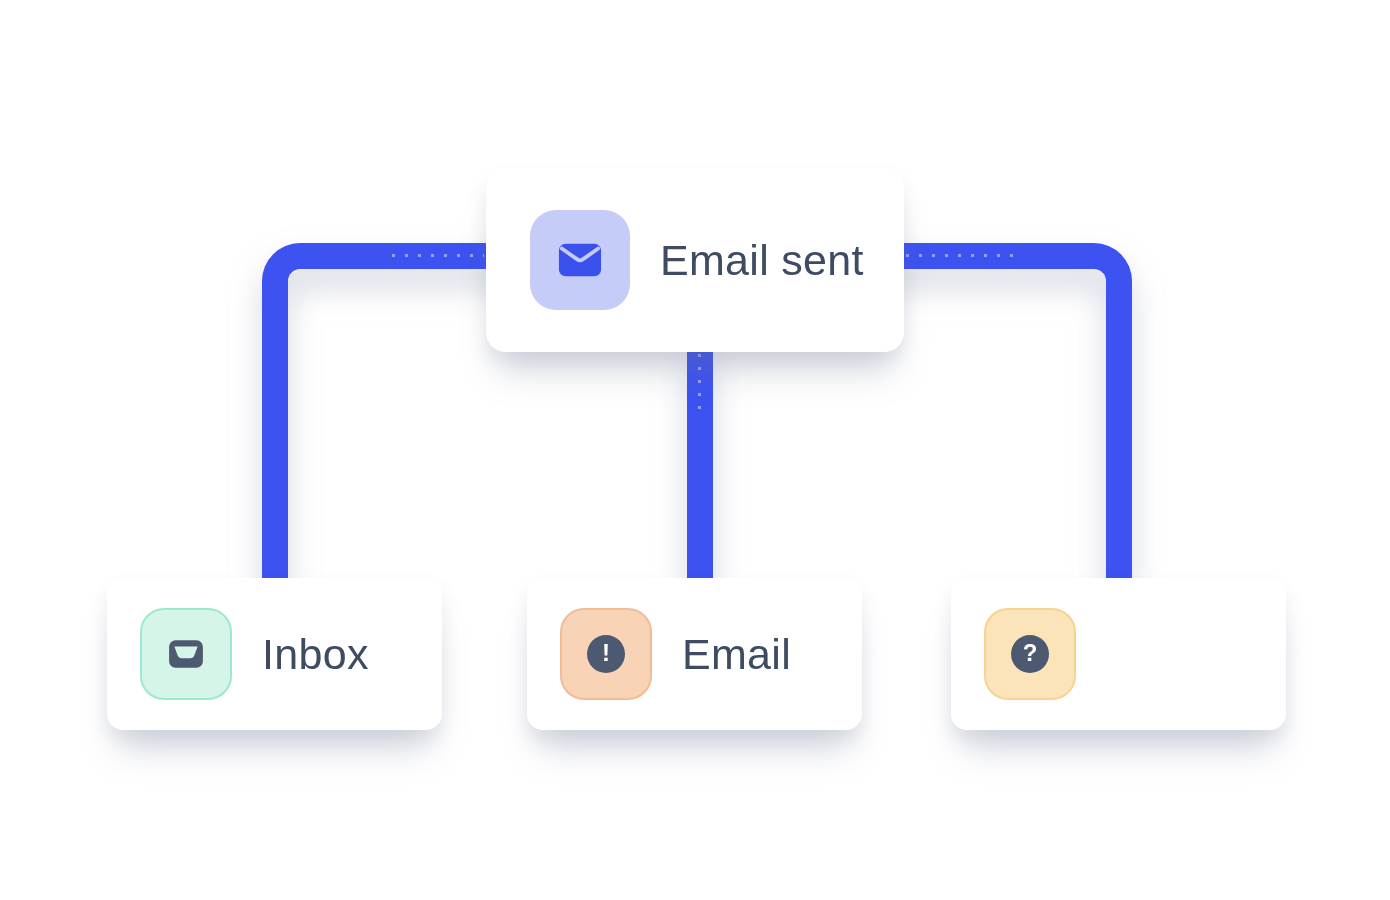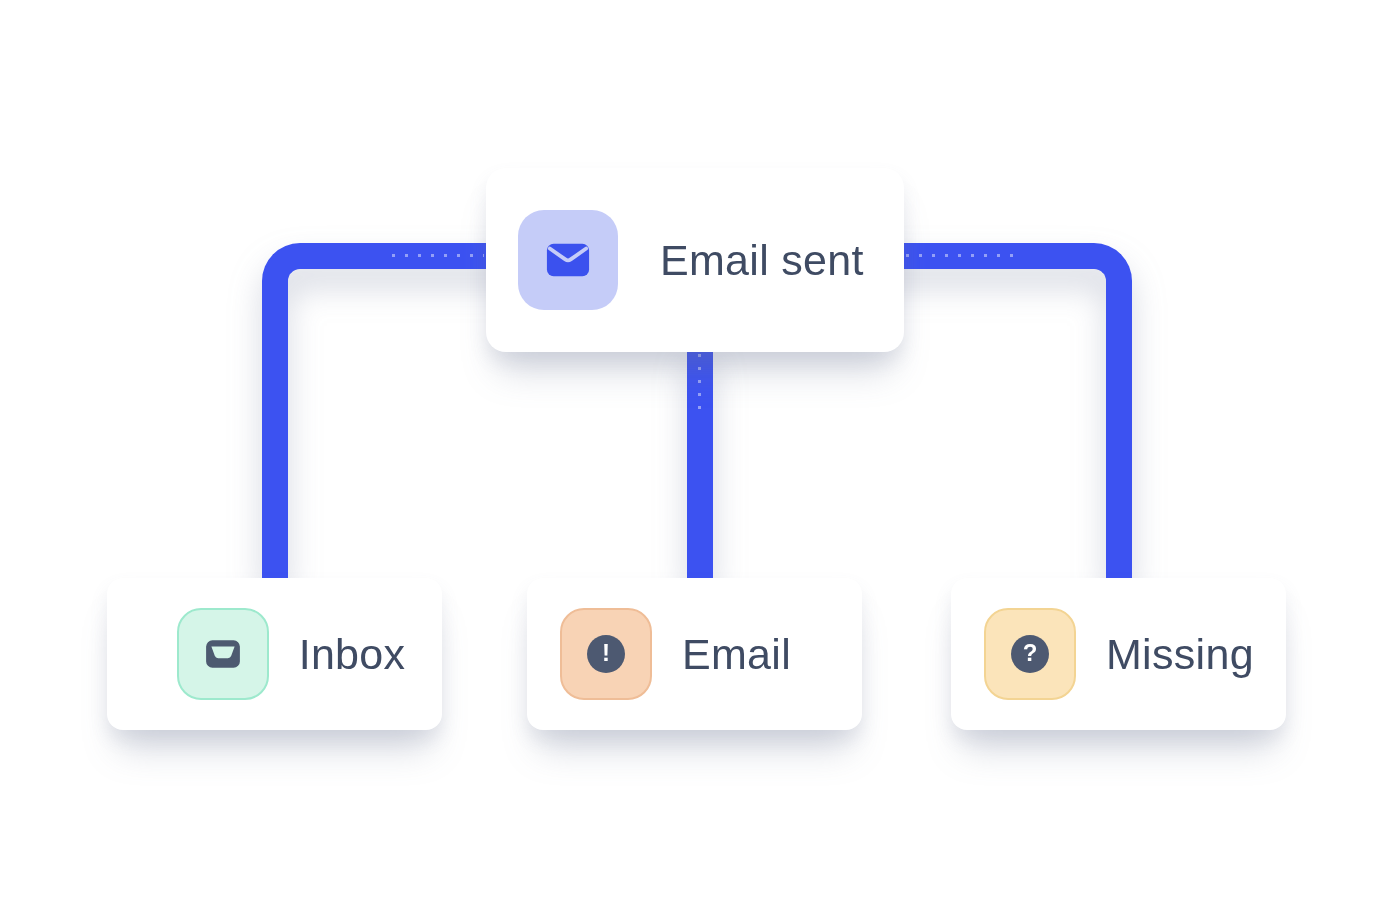--- a/index.html
+++ b/index.html
@@ -29,23 +29,23 @@
   .dash-v { width:3px;
             background:repeating-linear-gradient(180deg, rgba(255,255,255,.9) 0 3px, transparent 3px 13px); }
   .dash-left  { left:392px; top:254px; width:92px; }
   .dash-right { left:906px; top:254px; width:112px; }
   .dash-mid   { left:698px; top:354px; height:62px; }
 
   
   .card { position:absolute; z-index:2; background:var(--card-bg,#ffffff);
           display:flex; align-items:center;
           box-shadow: 0 30px 36px -12px rgba(105,115,145,.28), 0 10px 18px rgba(105,115,145,.12); }
-  .card-root  { left:486px; top:168px; width:418px; height:184px; border-radius:20px; padding-left:32px;gap:12px; }
+  .card-root  { left:486px; top:168px; width:418px; height:184px; border-radius:20px; padding-left:44px; }
   .card-child { top:578px; width:335px; height:152px; border-radius:16px; padding-left:33px; }
-  .card-inbox   { left:107px;justify-content:center; }
+  .card-inbox   { left:107px; }
   .card-spam    { left:527px; }
   .card-missing { left:951px; }
 
   
   .tile { flex:none; display:flex; align-items:center; justify-content:center; }
   .tile-root  { width:100px; height:100px; border-radius:26px; background:var(--root-tile-bg,#c5ccf8); }
   .tile-child { width:92px; height:92px; border-radius:24px; border:2px solid; }
   .tile-mint  { background:var(--inbox-tile-bg,#d5f5e8);  border-color:var(--inbox-tile-border,#9de9cd); }
   .tile-peach { background:var(--spam-tile-bg,#f8d3b5);   border-color:var(--spam-tile-border,#efbd97); }
   .tile-amber { background:var(--missing-tile-bg,#fbe4ba); border-color:var(--missing-tile-border,#f3d493); }
@@ -97,16 +97,15 @@
     <div class="tile tile-child tile-peach">
       <div class="badge">!</div>
     </div>
     <div class="label">Email</div>
   </div>
 
   <div class="card card-child card-missing">
     <div class="tile tile-child tile-amber">
       <div class="badge">?</div>
     </div>
-    <div class="label">Missing</div>
   </div>
 
 </div>
 
 </body></html>

